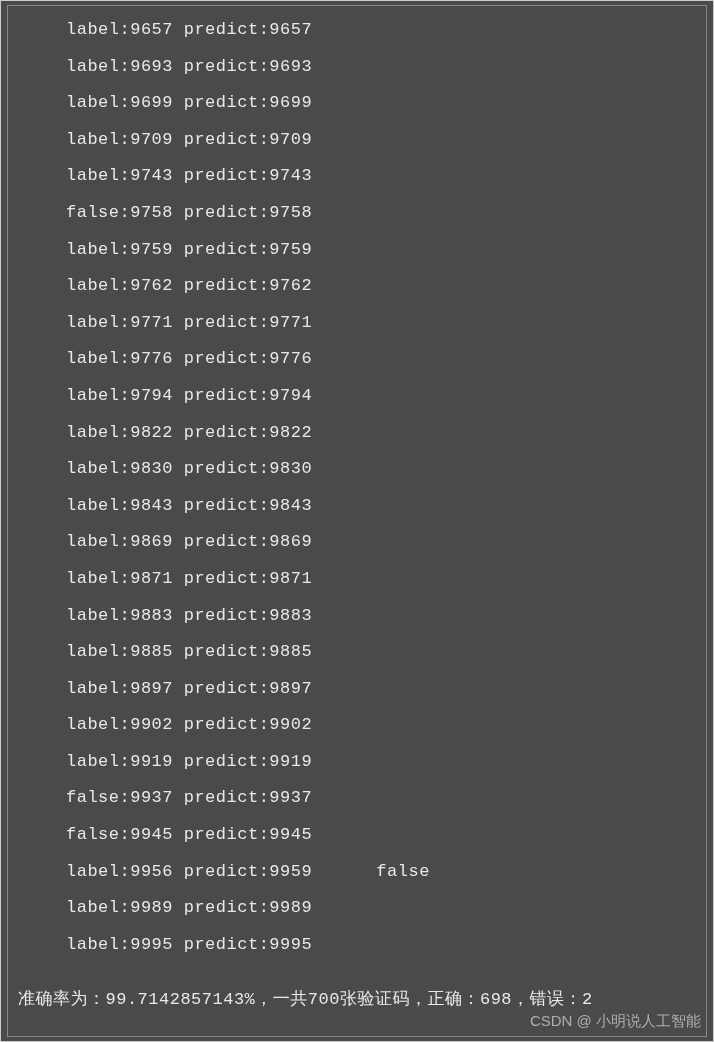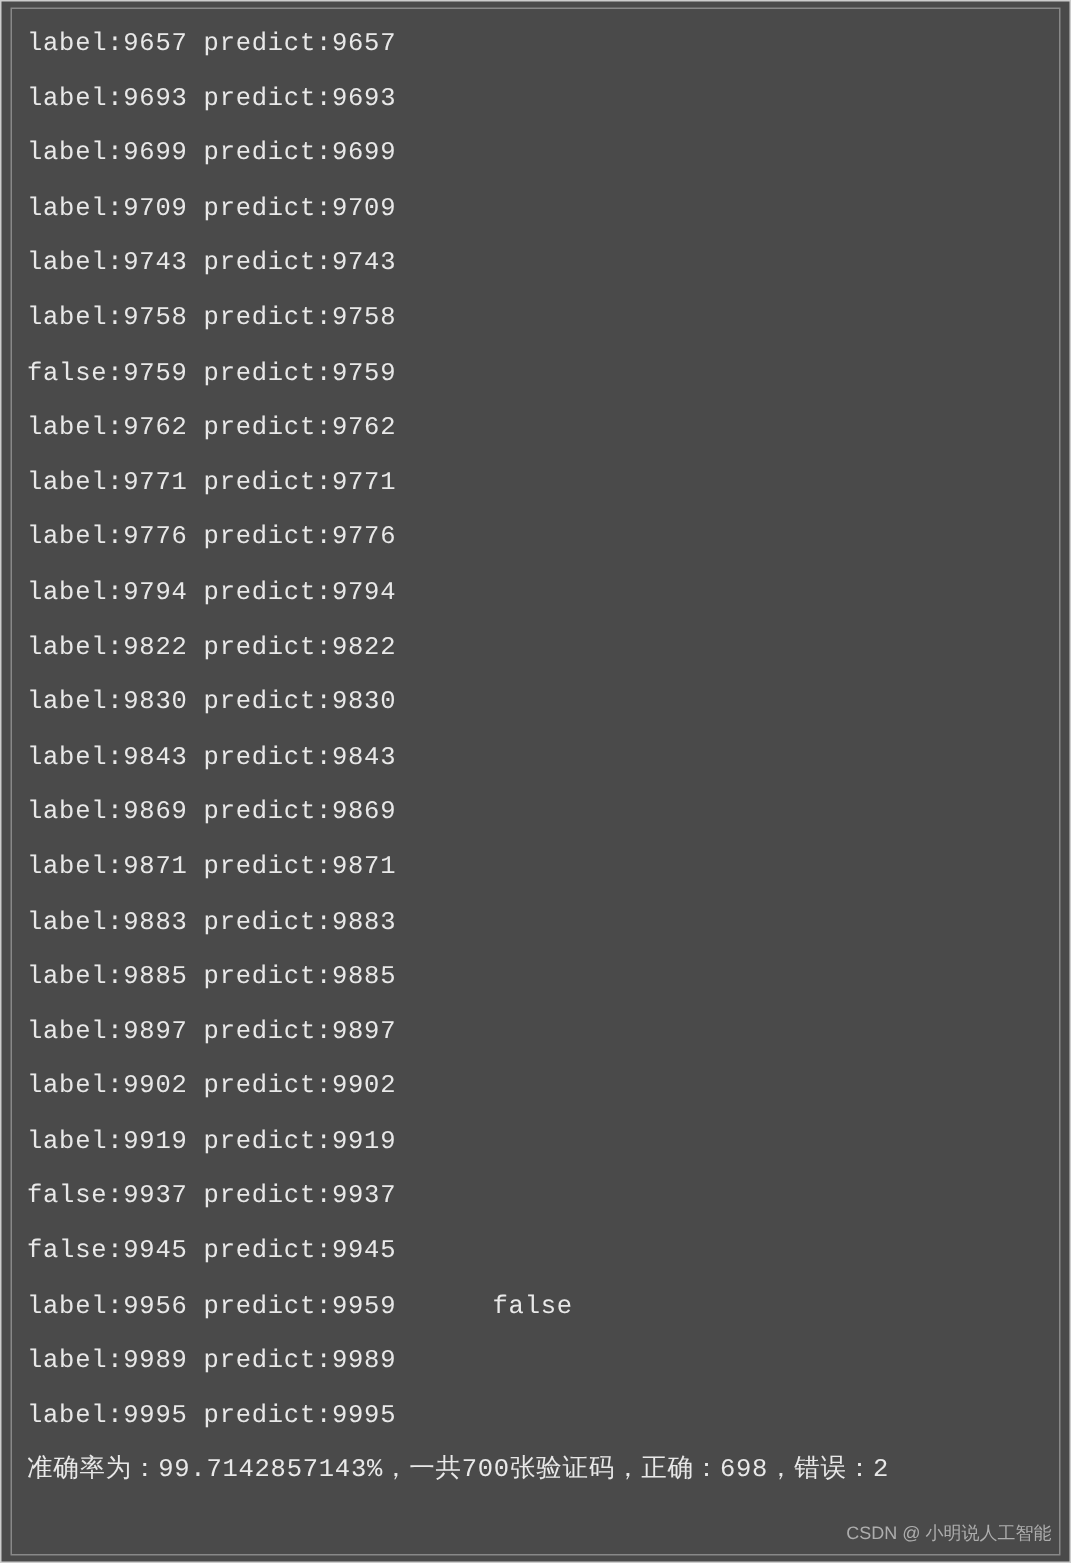--- a/index.html
+++ b/index.html
@@ -23,51 +23,53 @@
       background: #4a4a4a;
       width: 100%;
       height: 100%;
       padding: 6px 10px;
       border: 1px solid #888888;
     }
     .line {
       line-height: 36.6px;
       white-space: pre;
       letter-spacing: 0.5px;
+      margin-left: 48px;
     }
     .summary-line {
       line-height: 36.6px;
       white-space: pre;
       letter-spacing: 0.5px;
       position: relative;
+      margin-top: 19px;
     }
     .watermark {
       position: absolute;
       bottom: 10px;
       right: 12px;
       color: #bfbfbf;
       font-family: Arial, sans-serif;
-      font-size: 12px;
+      font-size: 15px;
       opacity: 0.85;
       letter-spacing: 0;
       text-align: center;
     }
   </style>
 </head>
 <body>
 
 <div class="terminal">
   <div id="lines-container">
       <div class="line">label:9657 predict:9657</div>
       <div class="line">label:9693 predict:9693</div>
       <div class="line">label:9699 predict:9699</div>
       <div class="line">label:9709 predict:9709</div>
       <div class="line">label:9743 predict:9743</div>
-      <div class="line">label:9758 predict:9758</div>
-      <div class="line">false:9759 predict:9759</div>
+      <div class="line">false:9758 predict:9758</div>
+      <div class="line">label:9759 predict:9759</div>
       <div class="line">label:9762 predict:9762</div>
       <div class="line">label:9771 predict:9771</div>
       <div class="line">label:9776 predict:9776</div>
       <div class="line">label:9794 predict:9794</div>
       <div class="line">label:9822 predict:9822</div>
       <div class="line">label:9830 predict:9830</div>
       <div class="line">label:9843 predict:9843</div>
       <div class="line">label:9869 predict:9869</div>
       <div class="line">label:9871 predict:9871</div>
       <div class="line">label:9883 predict:9883</div>

